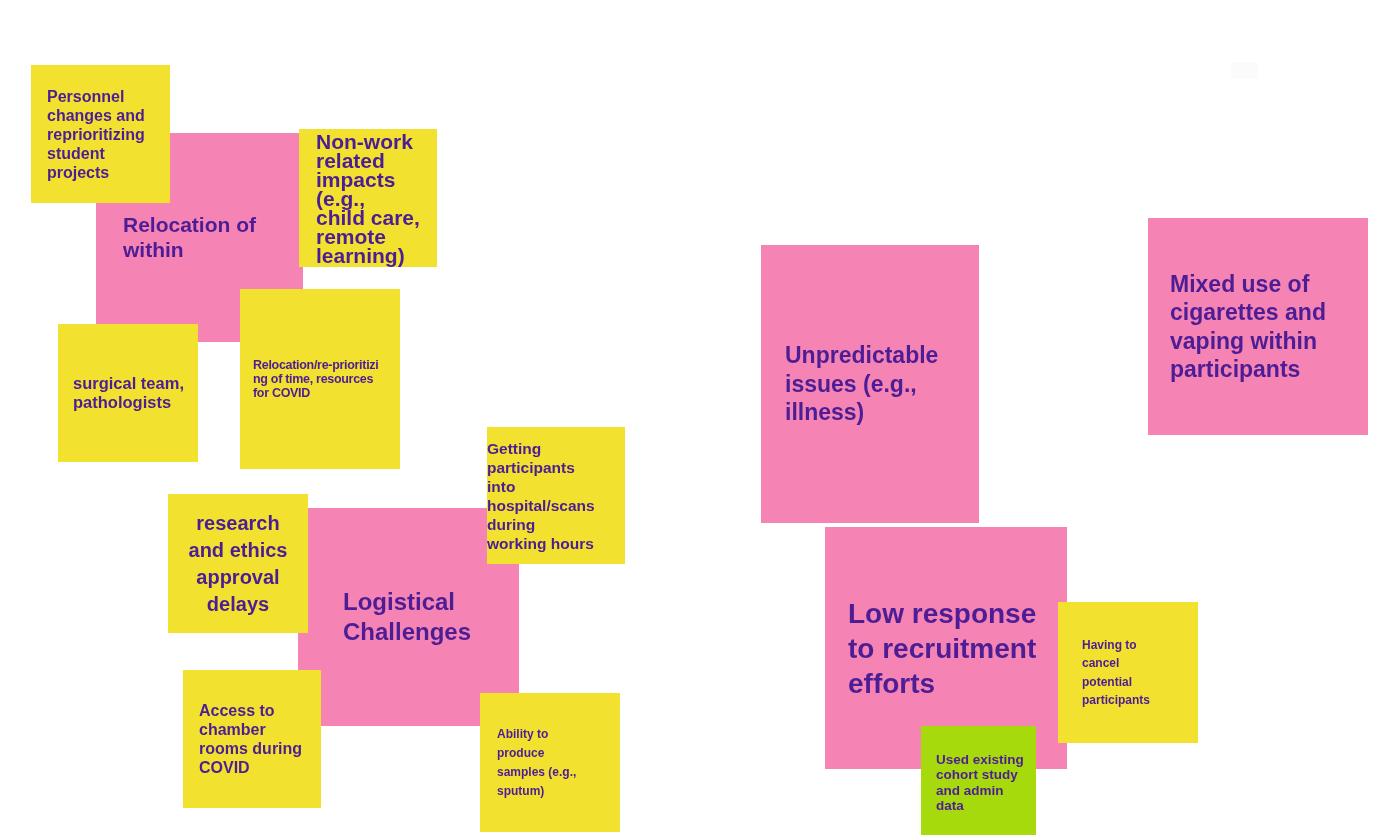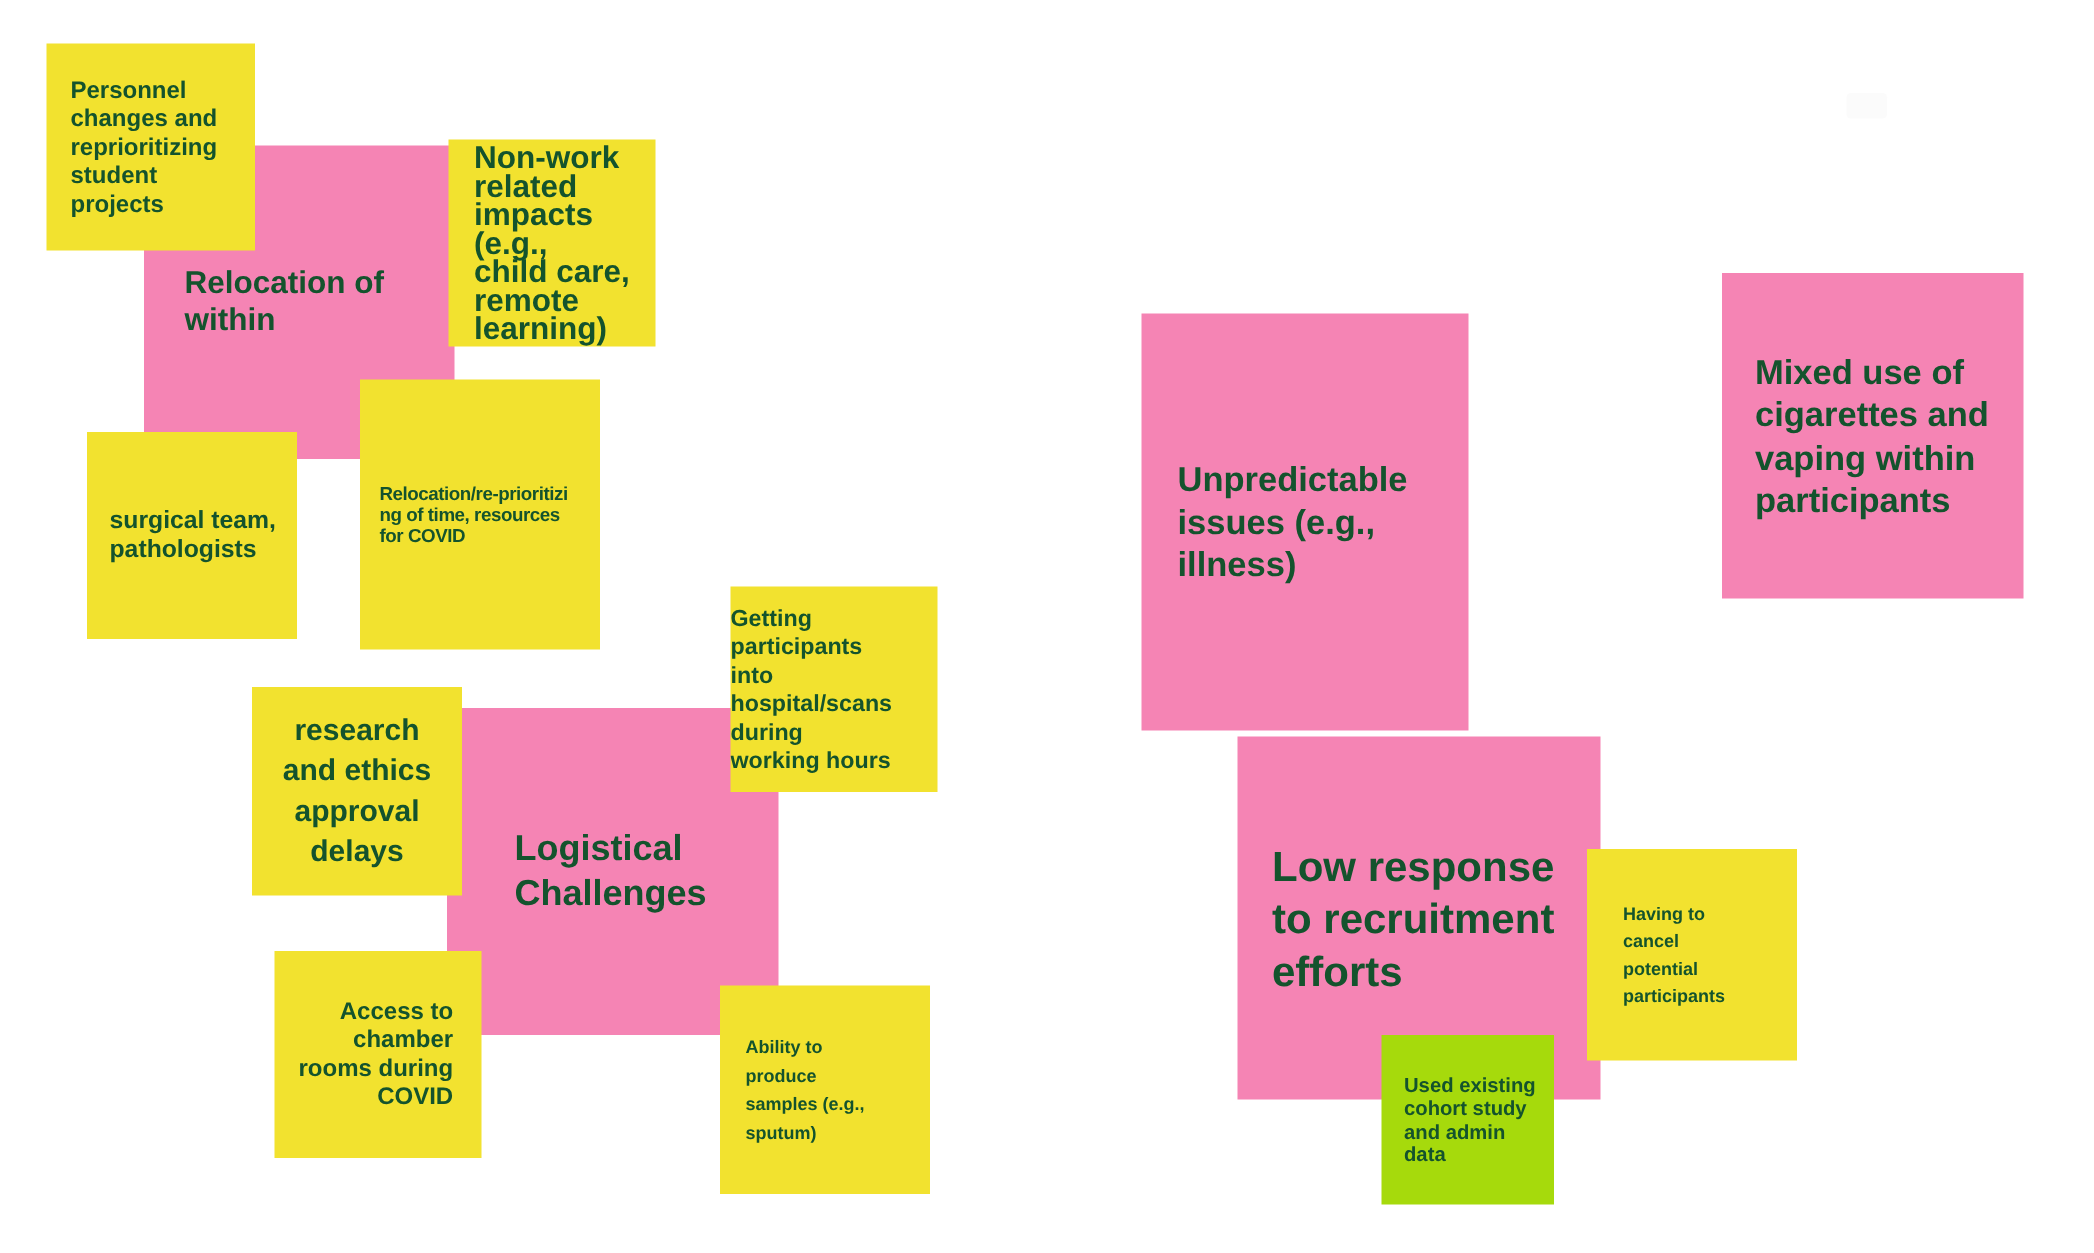--- a/index.html
+++ b/index.html
@@ -18,22 +18,23 @@
     width: 1396px;
     height: 835px;
     background: #ffffff;
   }
   .note {
     position: absolute;
     box-sizing: border-box;
     display: flex;
     align-items: center;
     font-weight: 700;
-    color: #14532d;
+    color: #4c1d95;
     overflow: hidden;
+    margin-top: 36px;
   }
   .note .txt {
     white-space: pre-line;
   }
   .pink   { background: #f584b4; z-index: 1; }
   .yellow { background: #f2e22f; z-index: 2; }
   .green  { background: #a6da0c; z-index: 2; }
   .centered {
     justify-content: center;
     text-align: center;
@@ -64,21 +65,21 @@
     <span class="txt">Logistical
 Challenges</span>
   </div>
 
   <div class="note pink" style="left:761px; top:209px; width:218px; height:278px; padding-left:24px; font-size:23px; line-height:28.5px;">
     <span class="txt">Unpredictable
 issues (e.g.,
 illness)</span>
   </div>
 
-  <div class="note pink" style="left:1148px; top:182px; width:201px; height:217px; padding-left:22px; font-size:23px; line-height:28.5px;">
+  <div class="note pink" style="left:1148px; top:182px; width:220px; height:217px; padding-left:22px; font-size:23px; line-height:28.5px;">
     <span class="txt">Mixed use of
 cigarettes and
 vaping within
 participants</span>
   </div>
 
   <div class="note pink" style="left:825px; top:491px; width:242px; height:242px; padding-left:23px; font-size:28px; line-height:35px;">
     <span class="txt">Low response
 to recruitment
 efforts</span>
@@ -121,21 +122,21 @@
 working hours</span>
   </div>
 
   <div class="note yellow centered" style="left:168px; top:458px; width:140px; height:139px; font-size:20px; line-height:27px;">
     <span class="txt">research
 and ethics
 approval
 delays</span>
   </div>
 
-  <div class="note yellow" style="left:183px; top:634px; width:138px; height:138px; padding-left:16px; font-size:16px; line-height:19px;text-align:right;">
+  <div class="note yellow" style="left:183px; top:634px; width:138px; height:138px; padding-left:16px; font-size:16px; line-height:19px;">
     <span class="txt">Access to
 chamber
 rooms during
 COVID</span>
   </div>
 
   <div class="note yellow" style="left:480px; top:657px; width:140px; height:139px; padding-left:17px; font-size:12px; line-height:19px;">
     <span class="txt">Ability to
 produce
 samples (e.g.,

